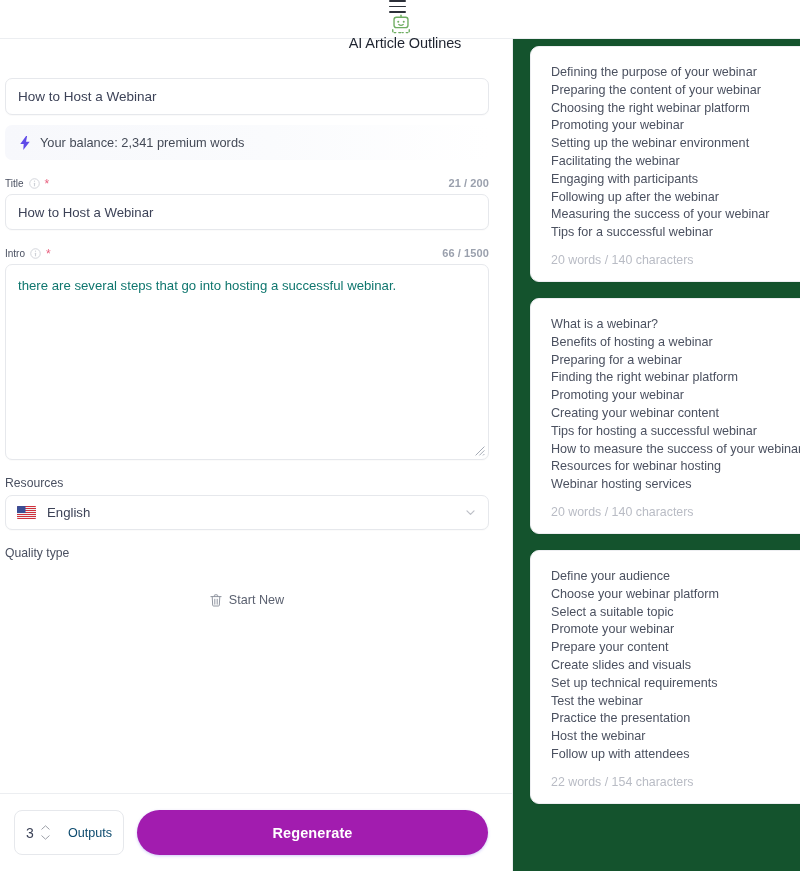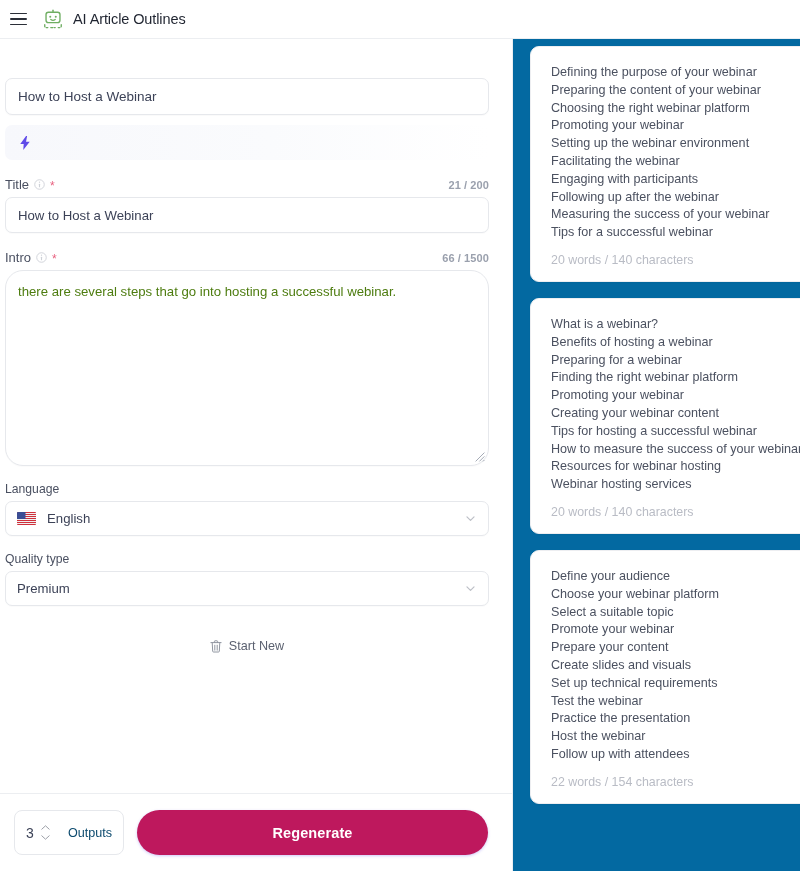--- a/index.html
+++ b/index.html
@@ -29,20 +29,21 @@
     position: absolute;
     top: 0; left: 0;
     width: 800px;
     height: 39px;
     background: #ffffff;
     border-bottom: 1px solid #eceef1;
     display: flex;
     align-items: center;
     padding-left: 10px;
     z-index: 20;
+    flex-direction: column;
   }
 
   .hamburger {
     width: 20px;
     height: 18px;
     display: flex;
     flex-direction: column;
     justify-content: center;
     gap: 4px;
     cursor: pointer;
@@ -130,21 +131,21 @@
 
   .field-row {
     width: 484px;
     display: flex;
     align-items: center;
     margin-top: 17px;
     margin-bottom: 5px;
   }
 
   .field-label {
-    font-size: 13px;
+    font-size: 10px;
     color: #4a5061;
   }
 
   .info-icon {
     width: 11px;
     height: 11px;
     margin-left: 5px;
     flex: 0 0 auto;
     opacity: 0.62;
   }
@@ -183,25 +184,25 @@
   .intro-wrap {
     position: relative;
     width: 484px;
     height: 196px;
   }
 
   .intro-textarea {
     width: 484px;
     height: 196px;
     border: 1px solid #e6e8ec;
-    border-radius: 18px;
+    border-radius: 7px;
     background: #ffffff;
     font-family: inherit;
     font-size: 13.2px;
-    color: #4d7c0f;
+    color: #0f766e;
     line-height: 1.45;
     padding: 11px 12px;
     outline: none;
     resize: none;
     box-shadow: 0 1px 1px rgba(20,24,40,0.02);
   }
 
   .resize-grip {
     position: absolute;
     right: 4px;
@@ -326,40 +327,40 @@
   .stepper-label {
     margin-left: auto;
     font-size: 12.6px;
     color: #0c4a6e;
   }
 
   .regenerate-btn {
     margin-left: 13px;
     flex: 1 1 auto;
     height: 45px;
-    background: #be185d;
+    background: #a21caf;
     border: none;
     border-radius: 24px;
     color: #ffffff;
     font-family: inherit;
     font-size: 14.5px;
     font-weight: bold;
     letter-spacing: 0.1px;
     cursor: pointer;
     box-shadow: 0 1px 3px rgba(95,74,232,0.3);
   }
 
   
   .right-panel {
     position: absolute;
     top: 39px;
     left: 513px;
     width: 287px;
     height: 832px;
-    background: #0369a1;
+    background: #14532d;
     overflow: hidden;
     padding: 7px 0 0 17px;
   }
 
   .result-card {
     position: relative;
     width: 290px;
     background: #ffffff;
     border: 1px solid #edeef1;
     border-radius: 9px;
@@ -411,20 +412,21 @@
   <div class="left-panel">
 
     <div class="form-scroll">
 
       <input class="topic-input" type="text" value="How to Host a Webinar" style="">
 
       <div class="balance-bar">
         <svg class="bolt-icon" viewBox="0 0 12 16">
           <path d="M7.2 0 0.6 9.1h3.9L4 16l7.4-9.4H7.2L8.4 0z" fill="#5f4ae8"></path>
         </svg>
+        <span class="balance-text">Your balance: 2,341 premium words</span>
       </div>
 
       
       <div class="field-row">
         <span class="field-label">Title</span>
         <svg class="info-icon" viewBox="0 0 12 12">
           <circle cx="6" cy="6" r="5.2" fill="none" stroke="#b0b5bf" stroke-width="1"></circle>
           <circle cx="6" cy="3.5" r="0.7" fill="#b0b5bf"></circle>
           <rect x="5.4" y="5.1" width="1.2" height="4" rx="0.6" fill="#b0b5bf"></rect>
         </svg>
@@ -445,21 +447,21 @@
         <span class="counter">66 / 1500</span>
       </div>
       <div class="intro-wrap">
         <textarea class="intro-textarea" style="">there are several steps that go into hosting a successful webinar.</textarea>
         <svg class="resize-grip" viewBox="0 0 10 10">
           <path d="M9.4 0.6 0.6 9.4M9.4 4.4 4.4 9.4M9.4 8 8 9.4" stroke="#9aa0ad" stroke-width="0.9" fill="none"></path>
         </svg>
       </div>
 
       
-      <div class="group-label">Language</div>
+      <div class="group-label">Resources</div>
       <div class="select-box">
         <svg class="flag-icon" viewBox="0 0 19 13">
           <rect width="19" height="13" fill="#f0f0f0"></rect>
           <g fill="#d0303c">
             <rect y="0" width="19" height="1"></rect>
             <rect y="2" width="19" height="1"></rect>
             <rect y="4" width="19" height="1"></rect>
             <rect y="6" width="19" height="1"></rect>
             <rect y="8" width="19" height="1"></rect>
             <rect y="10" width="19" height="1"></rect>
@@ -468,26 +470,20 @@
           <rect width="8.5" height="7" fill="#3b4d94"></rect>
         </svg>
         <span class="select-value">English</span>
         <svg class="chevron" viewBox="0 0 14 14">
           <path d="M3.2 5.2 7 9l3.8-3.8" fill="none" stroke="#6b7280" stroke-width="1.3" stroke-linecap="round" stroke-linejoin="round"></path>
         </svg>
       </div>
 
       
       <div class="group-label">Quality type</div>
-      <div class="select-box">
-        <span class="select-value">Premium</span>
-        <svg class="chevron" viewBox="0 0 14 14">
-          <path d="M3.2 5.2 7 9l3.8-3.8" fill="none" stroke="#6b7280" stroke-width="1.3" stroke-linecap="round" stroke-linejoin="round"></path>
-        </svg>
-      </div>
 
       
       <div class="start-new-row">
         <button class="start-new-btn">
           <svg class="trash-icon" viewBox="0 0 12 13">
             <g fill="none" stroke="#6b7280" stroke-width="1" stroke-linecap="round">
               <path d="M0.9 2.6h10.2"></path>
               <path d="M4.4 2.6V1.4a.6.6 0 0 1 .6-.6h2a.6.6 0 0 1 .6.6v1.2"></path>
               <path d="M2.2 2.6l.5 8.6a.8.8 0 0 0 .8.8h5a.8.8 0 0 0 .8-.8l.5-8.6"></path>
               <path d="M4.8 5.2v5M7.2 5.2v5"></path>

